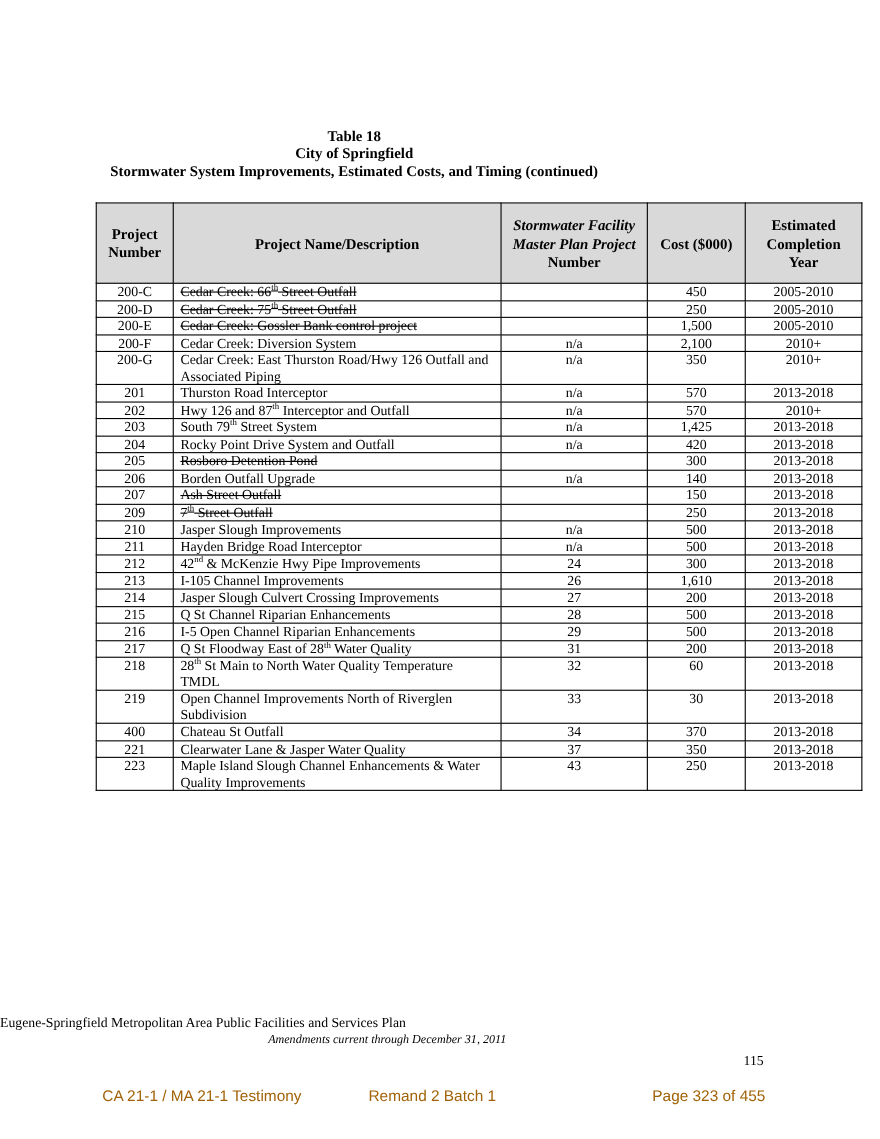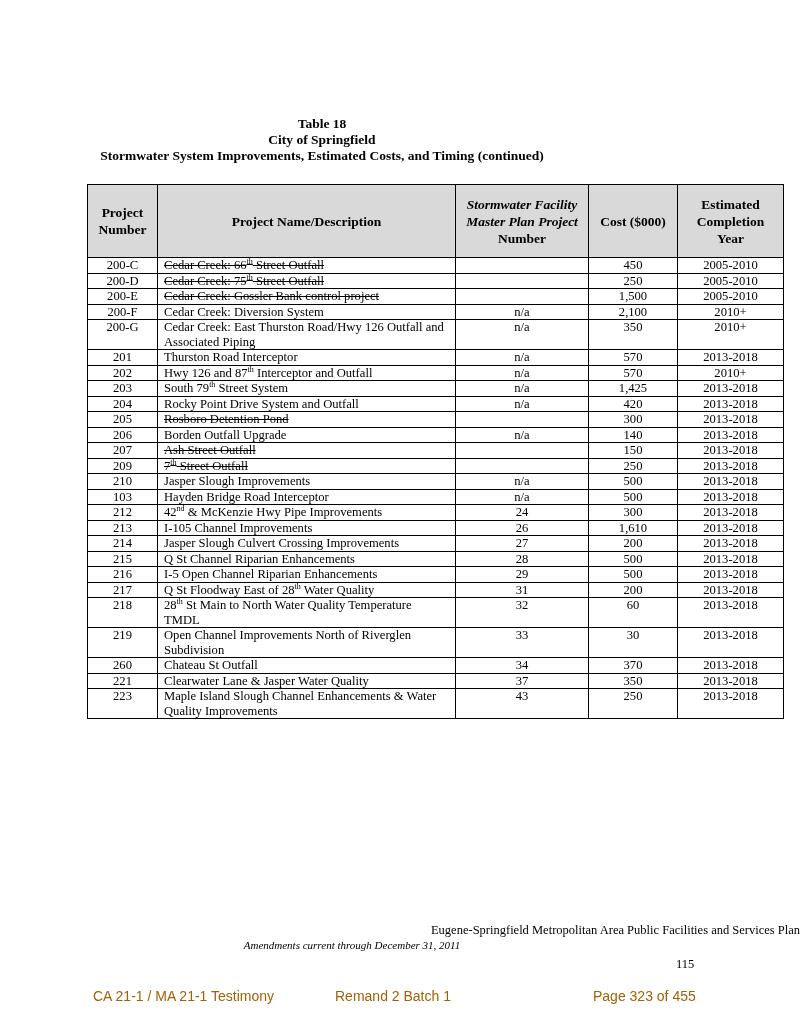--- a/index.html
+++ b/index.html
@@ -6,21 +6,21 @@
   body { width: 800px; height: 1035px; position: relative; font-family: "Liberation Serif", serif; color: #000; }
   .title-block { position: absolute; top: 116px; left: 0; width: 644px; text-align: center; font-weight: bold; font-size: 13.5px; line-height: 16px; }
   table.main { position: absolute; top: 184px; left: 87px; width: 696px; border-collapse: collapse; table-layout: fixed; font-size: 12.6px; line-height: 14.5px; border-radius: 14px; }
   table.main th, table.main td { border: 1px solid #000; padding: 0 6px; vertical-align: top; }
   table.main th { background: #d9d9d9; font-weight: bold; text-align: center; vertical-align: middle; font-size: 13.5px; line-height: 17px; height: 72px; padding: 0 4px; }
   table.main thead tr { border-top: 1.5px solid #000; }
   td.c { text-align: center; }
   td.desc { text-align: left; }
   .strike { text-decoration: line-through; }
   sup { font-size: 8px; line-height: 0; vertical-align: super; }
-  .footer1 { position: absolute; top: 923px; left: 0; width: 800px; text-align: right; font-size: 12.5px; }
+  .footer1 { position: absolute; top: 923px; left: 0; width: 800px; text-align: left; font-size: 12.5px; }
   .footer2 { position: absolute; top: 939px; left: 0; width: 704px; text-align: center; font-size: 11px; font-style: italic; }
   .pagenum { position: absolute; top: 957px; left: 676px; font-size: 12.5px; }
   .stamp { position: absolute; top: 988px; font-family: "Liberation Sans", sans-serif; font-size: 14px; color: #a16207; }
   .stamp.s1 { left: 93px; }
   .stamp.s2 { left: 335px; }
   .stamp.s3 { left: 593px; }
 </style>
 </head>
 <body>
 
@@ -143,21 +143,21 @@
         <td class="c">2013-2018</td>
       </tr>
       <tr>
         <td class="c">210</td>
         <td class="desc"><span><span>Jasper Slough Improvements</span></span></td>
         <td class="c">n/a</td>
         <td class="c">500</td>
         <td class="c">2013-2018</td>
       </tr>
       <tr>
-        <td class="c">103</td>
+        <td class="c">211</td>
         <td class="desc"><span><span>Hayden Bridge Road Interceptor</span></span></td>
         <td class="c">n/a</td>
         <td class="c">500</td>
         <td class="c">2013-2018</td>
       </tr>
       <tr>
         <td class="c">212</td>
         <td class="desc"><span><span>42</span><sup>nd</sup><span style="white-space: pre-wrap;"> &amp; McKenzie Hwy Pipe Improvements</span></span></td>
         <td class="c">24</td>
         <td class="c">300</td>
@@ -206,21 +206,21 @@
         <td class="c">2013-2018</td>
       </tr>
       <tr>
         <td class="c">219</td>
         <td class="desc"><span><span>Open Channel Improvements North of Riverglen Subdivision</span></span></td>
         <td class="c">33</td>
         <td class="c">30</td>
         <td class="c">2013-2018</td>
       </tr>
       <tr>
-        <td class="c">260</td>
+        <td class="c">400</td>
         <td class="desc"><span><span>Chateau St Outfall</span></span></td>
         <td class="c">34</td>
         <td class="c">370</td>
         <td class="c">2013-2018</td>
       </tr>
       <tr>
         <td class="c">221</td>
         <td class="desc"><span><span>Clearwater Lane &amp; Jasper Water Quality</span></span></td>
         <td class="c">37</td>
         <td class="c">350</td>

